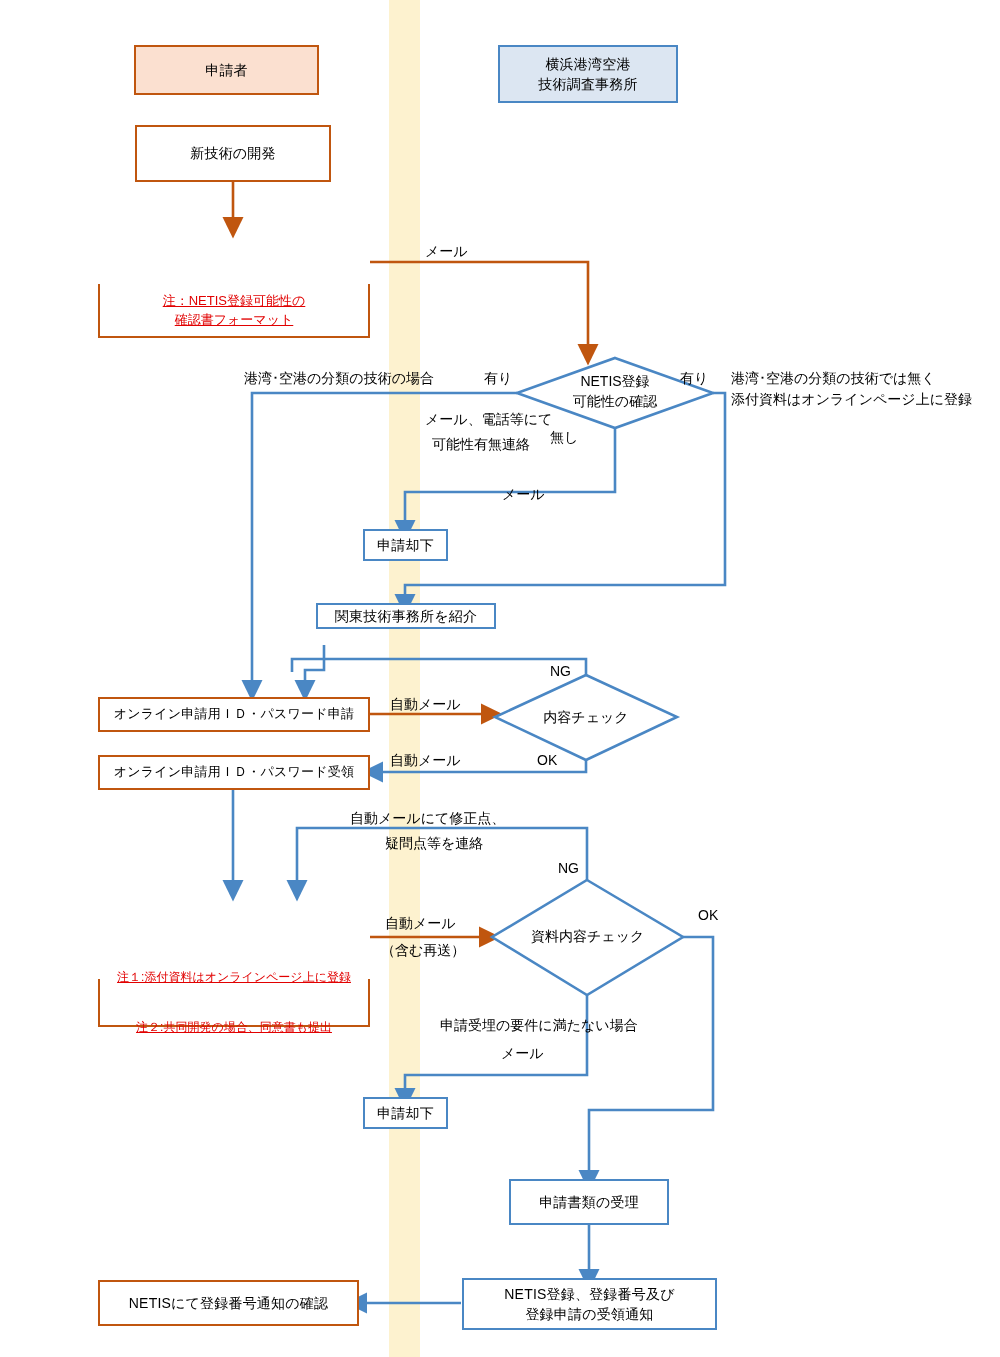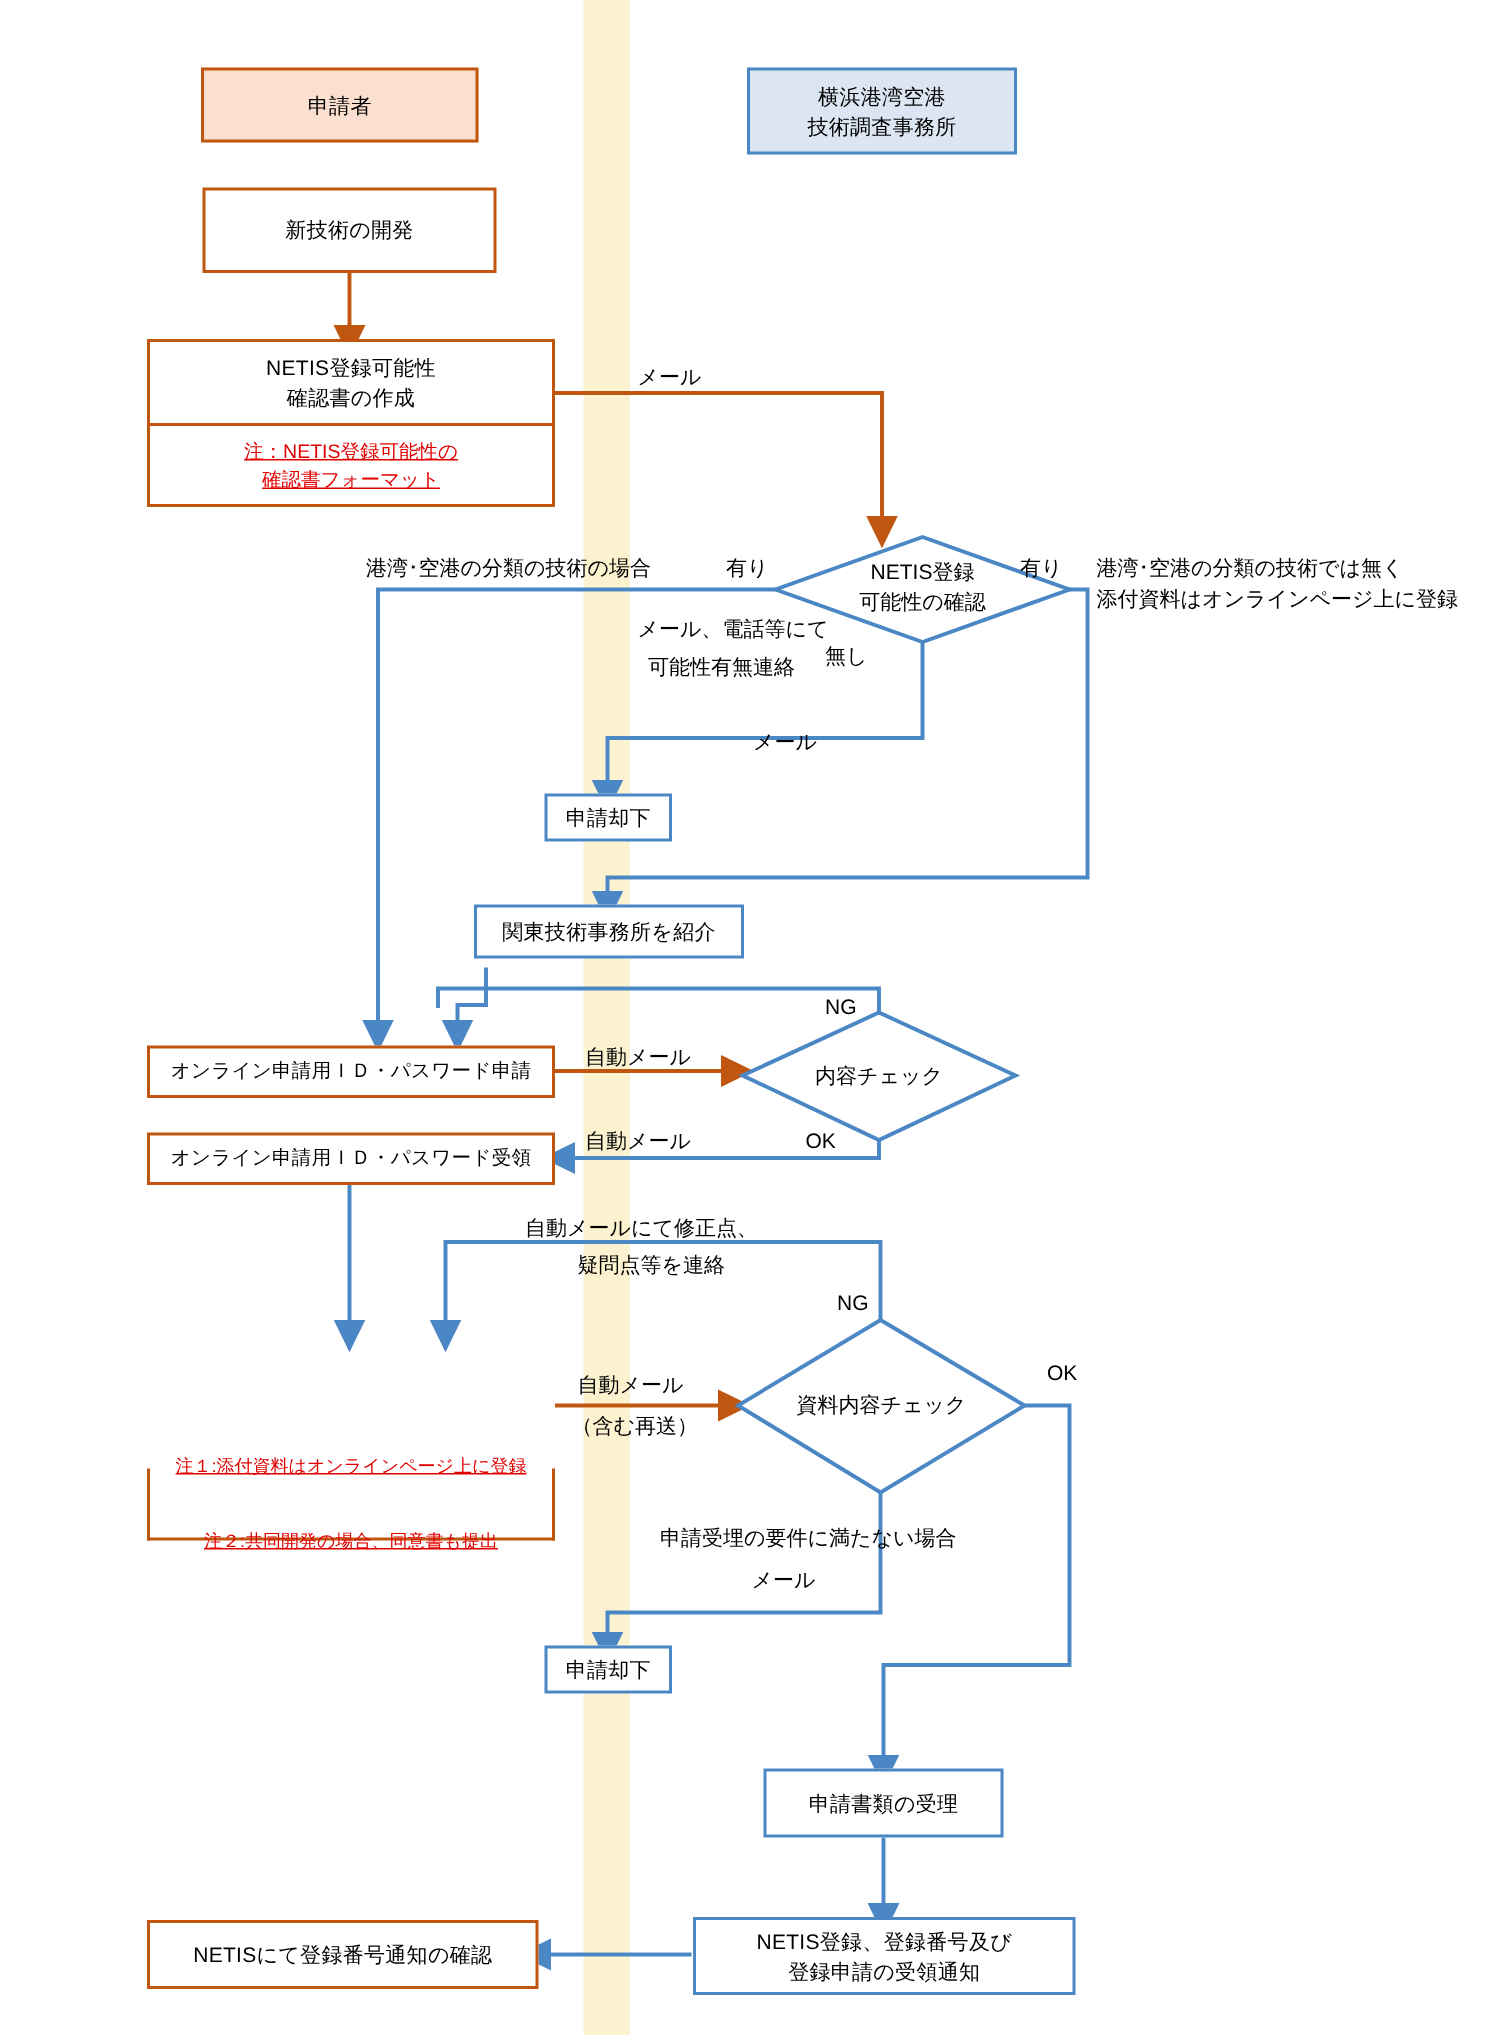--- a/index.html
+++ b/index.html
@@ -161,35 +161,31 @@
 
   <div class="node blue lane-head-right" style="left:461px; top:45px; width:180px; height:58px;">
     <div>横浜港湾空港</div>
     <div>技術調査事務所</div>
   </div>
 
   <div class="node orange" style="left:98px; top:125px; width:196px; height:57px;">
     <div>新技術の開発</div>
   </div>
 
-  <div class="node orange" style="left:61px; top:226px; width:272px; height:58px;">
-    <div>NETIS登録可能性</div>
-    <div>確認書の作成</div>
-  </div>
 
   <div class="note" style="left:61px; top:284px; width:272px; height:54px;">
     <span>注：NETIS登録可能性の</span>
     <span>確認書フォーマット</span>
   </div>
 
   <div class="node blue" style="left:326px; top:529px; width:85px; height:32px;">
     <div>申請却下</div>
   </div>
 
-  <div class="node blue" style="left:279px; top:603px; width:180px; height:36px;justify-content:center;">
+  <div class="node blue" style="left:279px; top:603px; width:180px; height:26px;justify-content:center;">
     <div>関東技術事務所を紹介</div>
   </div>
 
   <div class="node orange" style="left:61px; top:697px; width:272px; height:35px;">
     <div style="font-size:13px;">オンライン申請用ＩＤ・パスワード申請</div>
   </div>
 
   <div class="node orange" style="left:61px; top:755px; width:272px; height:35px;">
     <div style="font-size:13px;">オンライン申請用ＩＤ・パスワード受領</div>
   </div>

